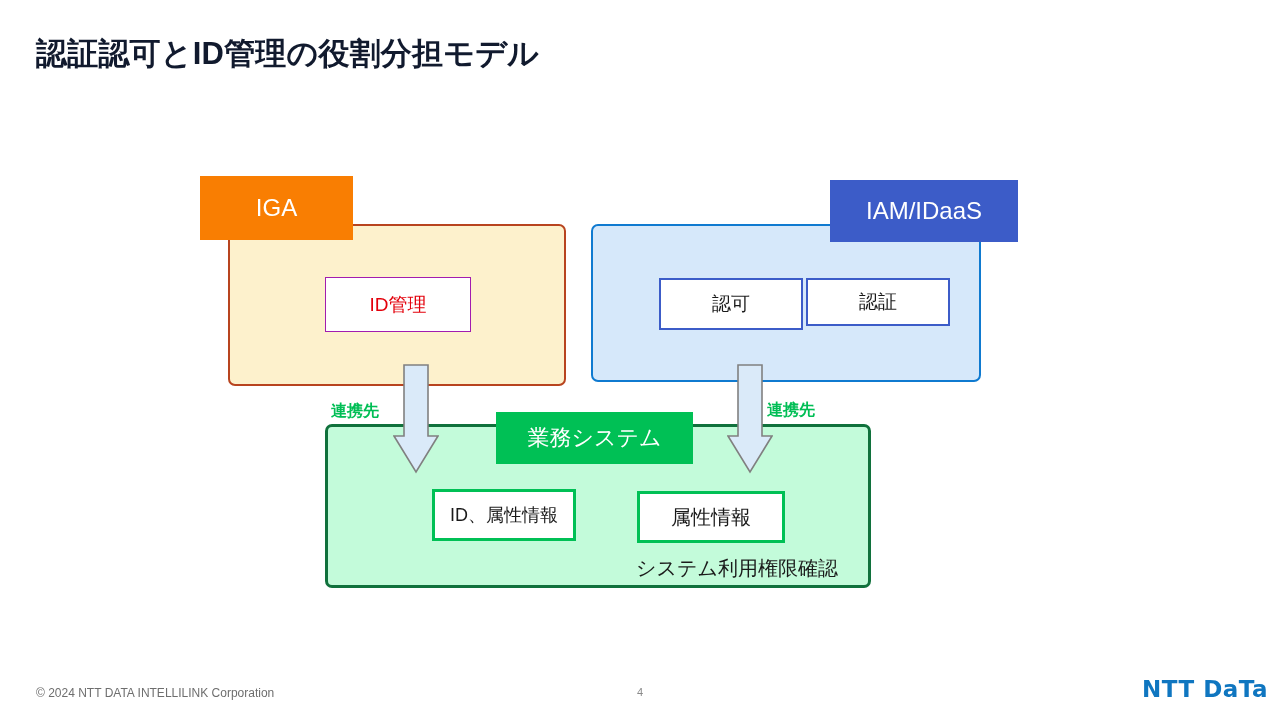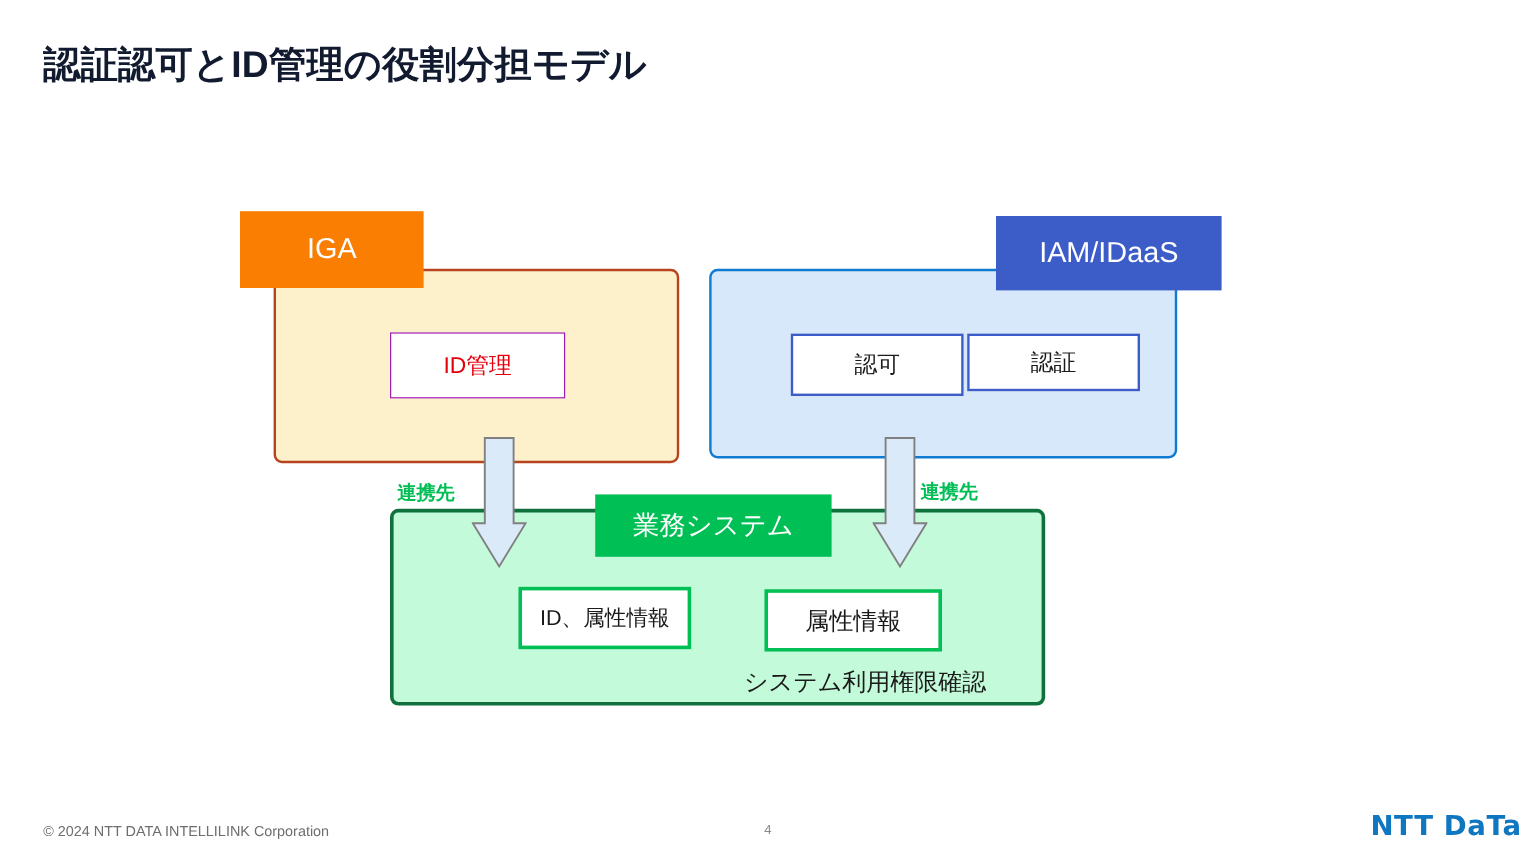--- a/index.html
+++ b/index.html
@@ -152,21 +152,21 @@
     position: absolute;
     font-size: 20px;
     color: #1a1a1a;
     white-space: nowrap;
   }
   .caption-iam {
     left: 615px;
     top: 340px;
   }
   .caption-biz {
-    left: 620px;
+    left: 636px;
     top: 555px;
     font-family: Liberation Mono, monospace;
   }
 
   
   .link-label {
     position: absolute;
     font-size: 16px;
     color: #00be55;
     font-weight: bold;

